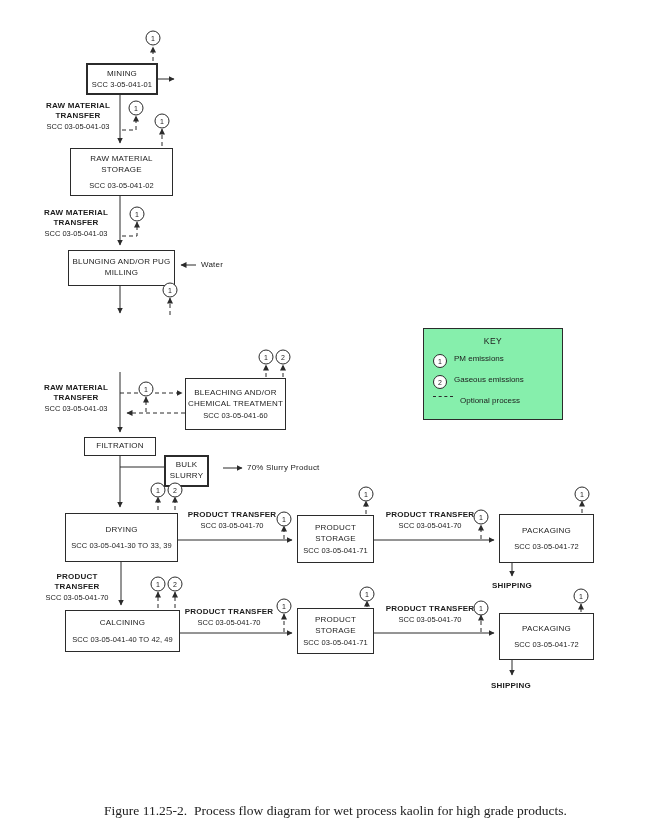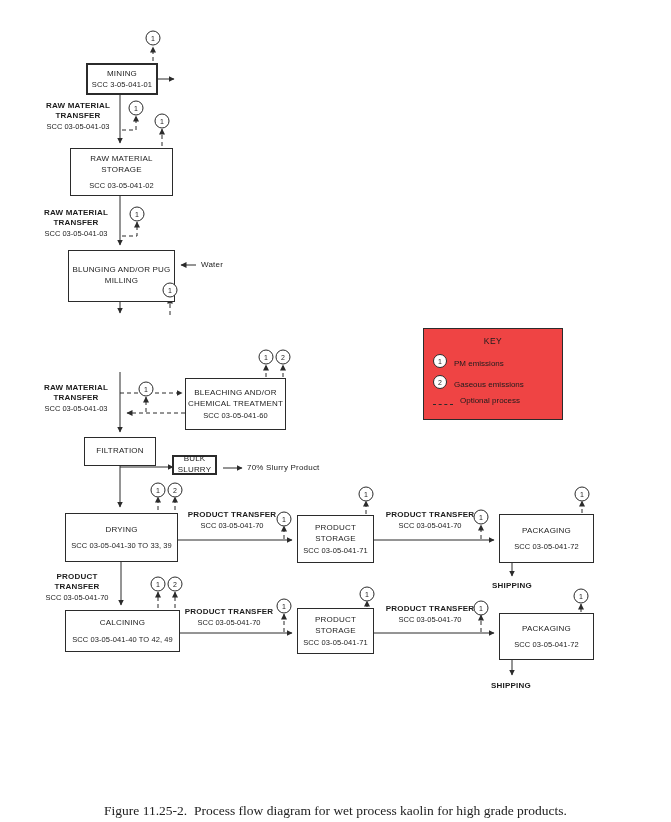--- a/index.html
+++ b/index.html
@@ -13,23 +13,23 @@
   .bname{font-size:8px;line-height:1.35;white-space:pre-line;letter-spacing:.2px;}
   .bscc{font-size:7.5px;line-height:1.2;margin-top:6px;white-space:nowrap;letter-spacing:.1px;}
   .flabel{position:absolute;text-align:center;}
   .lname{font-size:8px;line-height:1.25;white-space:pre-line;letter-spacing:.2px;font-weight:bold;}
   .lscc{font-size:7.5px;line-height:1.2;margin-top:1px;white-space:nowrap;}
   .plain{position:absolute;font-size:8px;white-space:nowrap;letter-spacing:.2px;}
   .cnum{position:absolute;width:13px;height:13px;border:1px solid #2b2b2b;border-radius:50%;
         background:#fff;font-size:7px;display:flex;align-items:center;justify-content:center;
         transform:translate(-50%,-50%);}
   #keybox{position:absolute;left:423px;top:328px;width:140px;height:92px;
-          border:1px solid #2b2b2b;background:#ef4444;box-sizing:border-box;padding:7px 9px 12px 9px;}
+          border:1px solid #2b2b2b;background:#86efac;box-sizing:border-box;padding:7px 9px 12px 9px;}
   #keybox .ktitle{text-align:center;font-size:8.5px;letter-spacing:.5px;margin-bottom:8px;}
-  .krow{display:flex;align-items:flex-end;margin-bottom:7px;}
+  .krow{display:flex;align-items:flex-start;margin-bottom:7px;}
   .knum{width:12px;height:12px;border:1px solid #2b2b2b;border-radius:50%;background:#fff;
         font-size:7px;display:flex;align-items:center;justify-content:center;flex:0 0 auto;}
   .kdash{width:20px;height:0;border-top:1.5px dashed #2b2b2b;flex:0 0 auto;}
   .klabel{font-size:8px;margin-left:7px;white-space:nowrap;}
   #caption{position:absolute;left:0;right:0;top:766px;text-align:center;
            font-family:"Liberation Serif",serif;font-size:13.5px;line-height:1.35;
            color:#222;white-space:pre-wrap;}
 </style>
 </head>
 <body>
@@ -88,33 +88,33 @@
 
   <div class="pbox thick" style="left:86px;top:63px;width:72px;height:32px">
     <div class="bname">MINING</div>
     <div class="bscc" style="margin-top:1px">SCC 3-05-041-01</div>
   </div>
   <div class="pbox" style="left:70px;top:148px;width:103px;height:48px">
     <div class="bname">RAW MATERIAL
 STORAGE</div>
     <div class="bscc">SCC 03-05-041-02</div>
   </div>
-  <div class="pbox" style="left:68px;top:250px;width:107px;height:52px">
+  <div class="pbox" style="left:68px;top:250px;width:107px;height:36px">
     <div class="bname">BLUNGING AND/OR PUG
 MILLING</div>
   </div>
   <div class="pbox" style="left:185px;top:378px;width:101px;height:52px">
     <div class="bname">BLEACHING AND/OR
 CHEMICAL TREATMENT</div>
     <div class="bscc" style="margin-top:2px">SCC 03-05-041-60</div>
   </div>
-  <div class="pbox" style="left:84px;top:437px;width:72px;height:29px">
+  <div class="pbox" style="left:84px;top:437px;width:72px;height:19px">
     <div class="bname">FILTRATION</div>
   </div>
-  <div class="pbox thick" style="left:172px;top:455px;width:45px;height:20px">
+  <div class="pbox thick" style="left:164px;top:455px;width:45px;height:32px">
     <div class="bname">BULK
 SLURRY</div>
   </div>
   <div class="pbox" style="left:65px;top:513px;width:113px;height:49px">
     <div class="bname">DRYING</div>
     <div class="bscc" style="">SCC 03-05-041-30 TO 33, 39</div>
   </div>
   <div class="pbox" style="left:297px;top:515px;width:77px;height:48px">
     <div class="bname">PRODUCT
 STORAGE</div>

